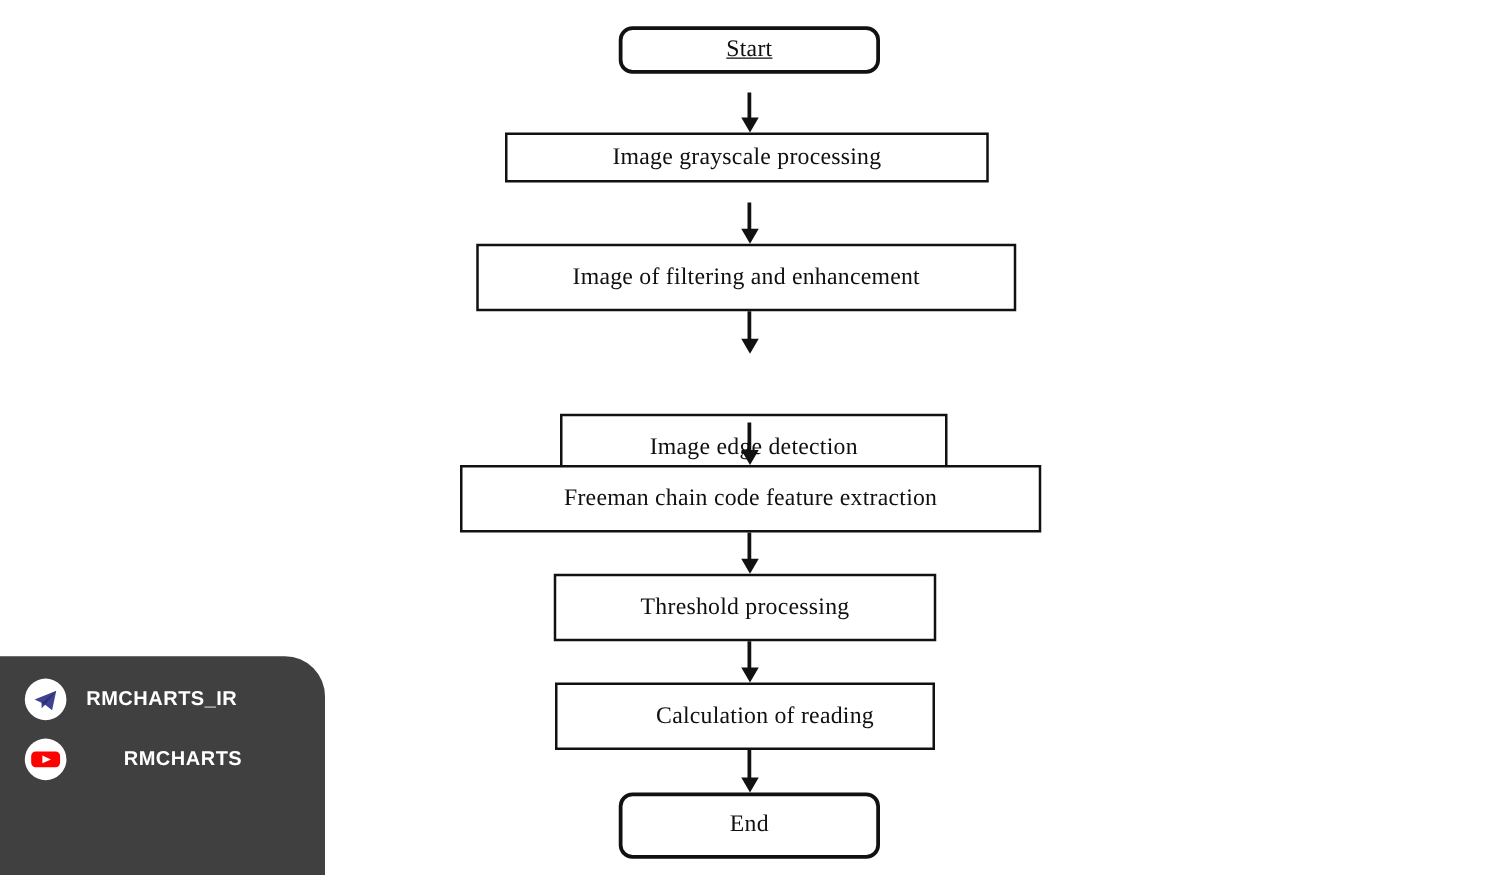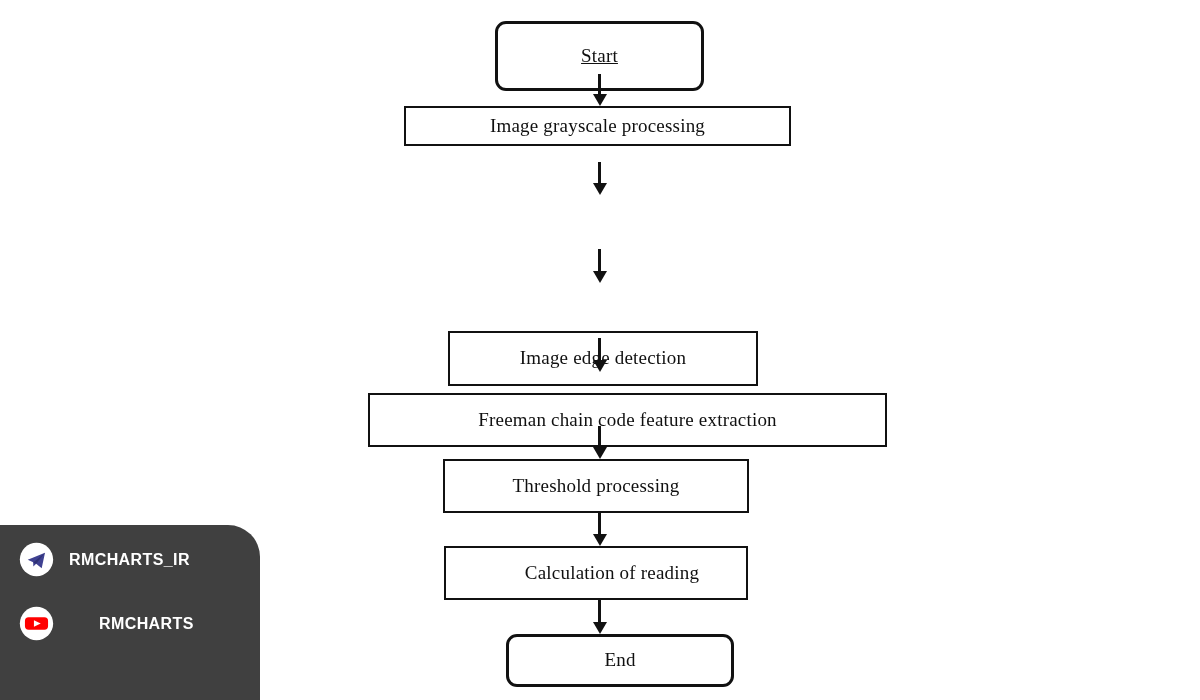--- a/index.html
+++ b/index.html
@@ -44,28 +44,28 @@
     border-radius: 11px;
     border-width: 3px;
   }
   .node-label {
     display: block;
     padding: 0 8px;
     text-align: center;
   }
 
   
-  #node-start            { left: 495px; top: 21px;  width: 209px; height: 70px; text-decoration: underline; }
+  #node-start            { left: 495px; top: 21px;  width: 209px; height: 38px; text-decoration: underline; }
   #node-grayscale        { left: 404px; top: 106px; width: 387px; height: 40px; }
   #node-filtering        { left: 381px; top: 195px; width: 432px; height: 54px; }
   #node-edge-detection   { left: 448px; top: 283px; width: 310px; height: 55px; margin-top: 48px; }
-  #node-freeman          { left: 368px; top: 393px; width: 519px; height: 54px; }
+  #node-freeman          { left: 368px; top: 372px; width: 465px; height: 54px; }
   #node-threshold        { left: 443px; top: 459px; width: 306px; height: 54px; }
   #node-calculation      { left: 444px; top: 546px; width: 304px; height: 54px; padding-left: 32px; }
-  #node-end              { left: 506px; top: 634px; width: 228px; height: 53px; }
+  #node-end              { left: 495px; top: 634px; width: 209px; height: 53px; }
 
   
   .connector {
     position: absolute;
     left: 595px;
     width: 9px;
   }
   .connector .shaft {
     position: absolute;
     left: 3px;
@@ -119,21 +119,21 @@
     gap: 14px;
   }
   #wm-row-telegram { top: 540px; }
   #wm-row-youtube  { top: 596px; }
   #wm-row-website  { top: 652px; }
   .wm-row {
     position: absolute;
   }
   #watermark-panel .wm-row { position: absolute; left: 18px; }
   #watermark-panel #wm-row-telegram { top: 16px; }
-  #watermark-panel #wm-row-youtube  { top: 80px; gap: 44px; }
+  #watermark-panel #wm-row-youtube  { top: 64px; gap: 44px; }
   #watermark-panel #wm-row-website  { top: 128px; }
 
   .wm-icon {
     width: 37px;
     height: 37px;
     flex: 0 0 37px;
     display: block;
   }
   .wm-text {
     color: #ffffff;
@@ -150,20 +150,23 @@
 <div id="flow-canvas">
 
   <div id="node-start" class="node terminator">
     <span class="node-label">Start</span>
   </div>
 
   <div id="node-grayscale" class="node">
     <span class="node-label">Image grayscale processing</span>
   </div>
 
+  <div id="node-filtering" class="node">
+    <span class="node-label">Image of filtering and enhancement</span>
+  </div>
 
   <div id="node-edge-detection" class="node">
     <span class="node-label">Image edge detection</span>
   </div>
 
   <div id="node-freeman" class="node">
     <span class="node-label">Freeman chain code feature extraction</span>
   </div>
 
   <div id="node-threshold" class="node">

